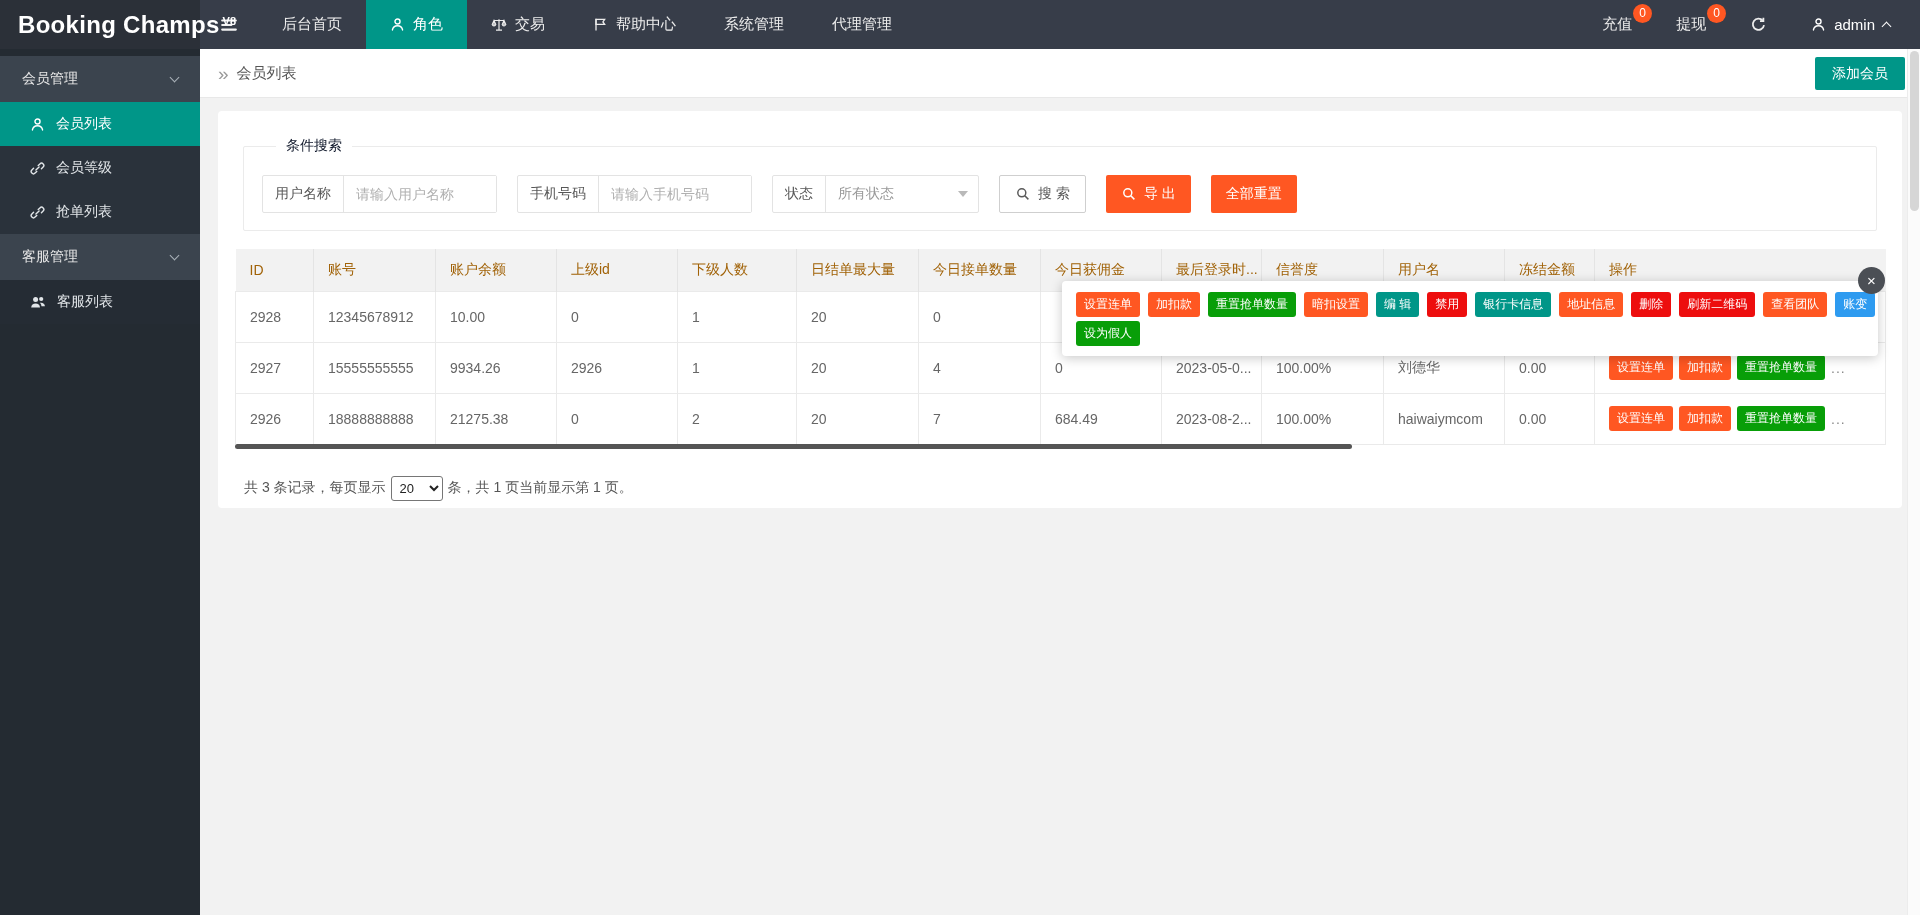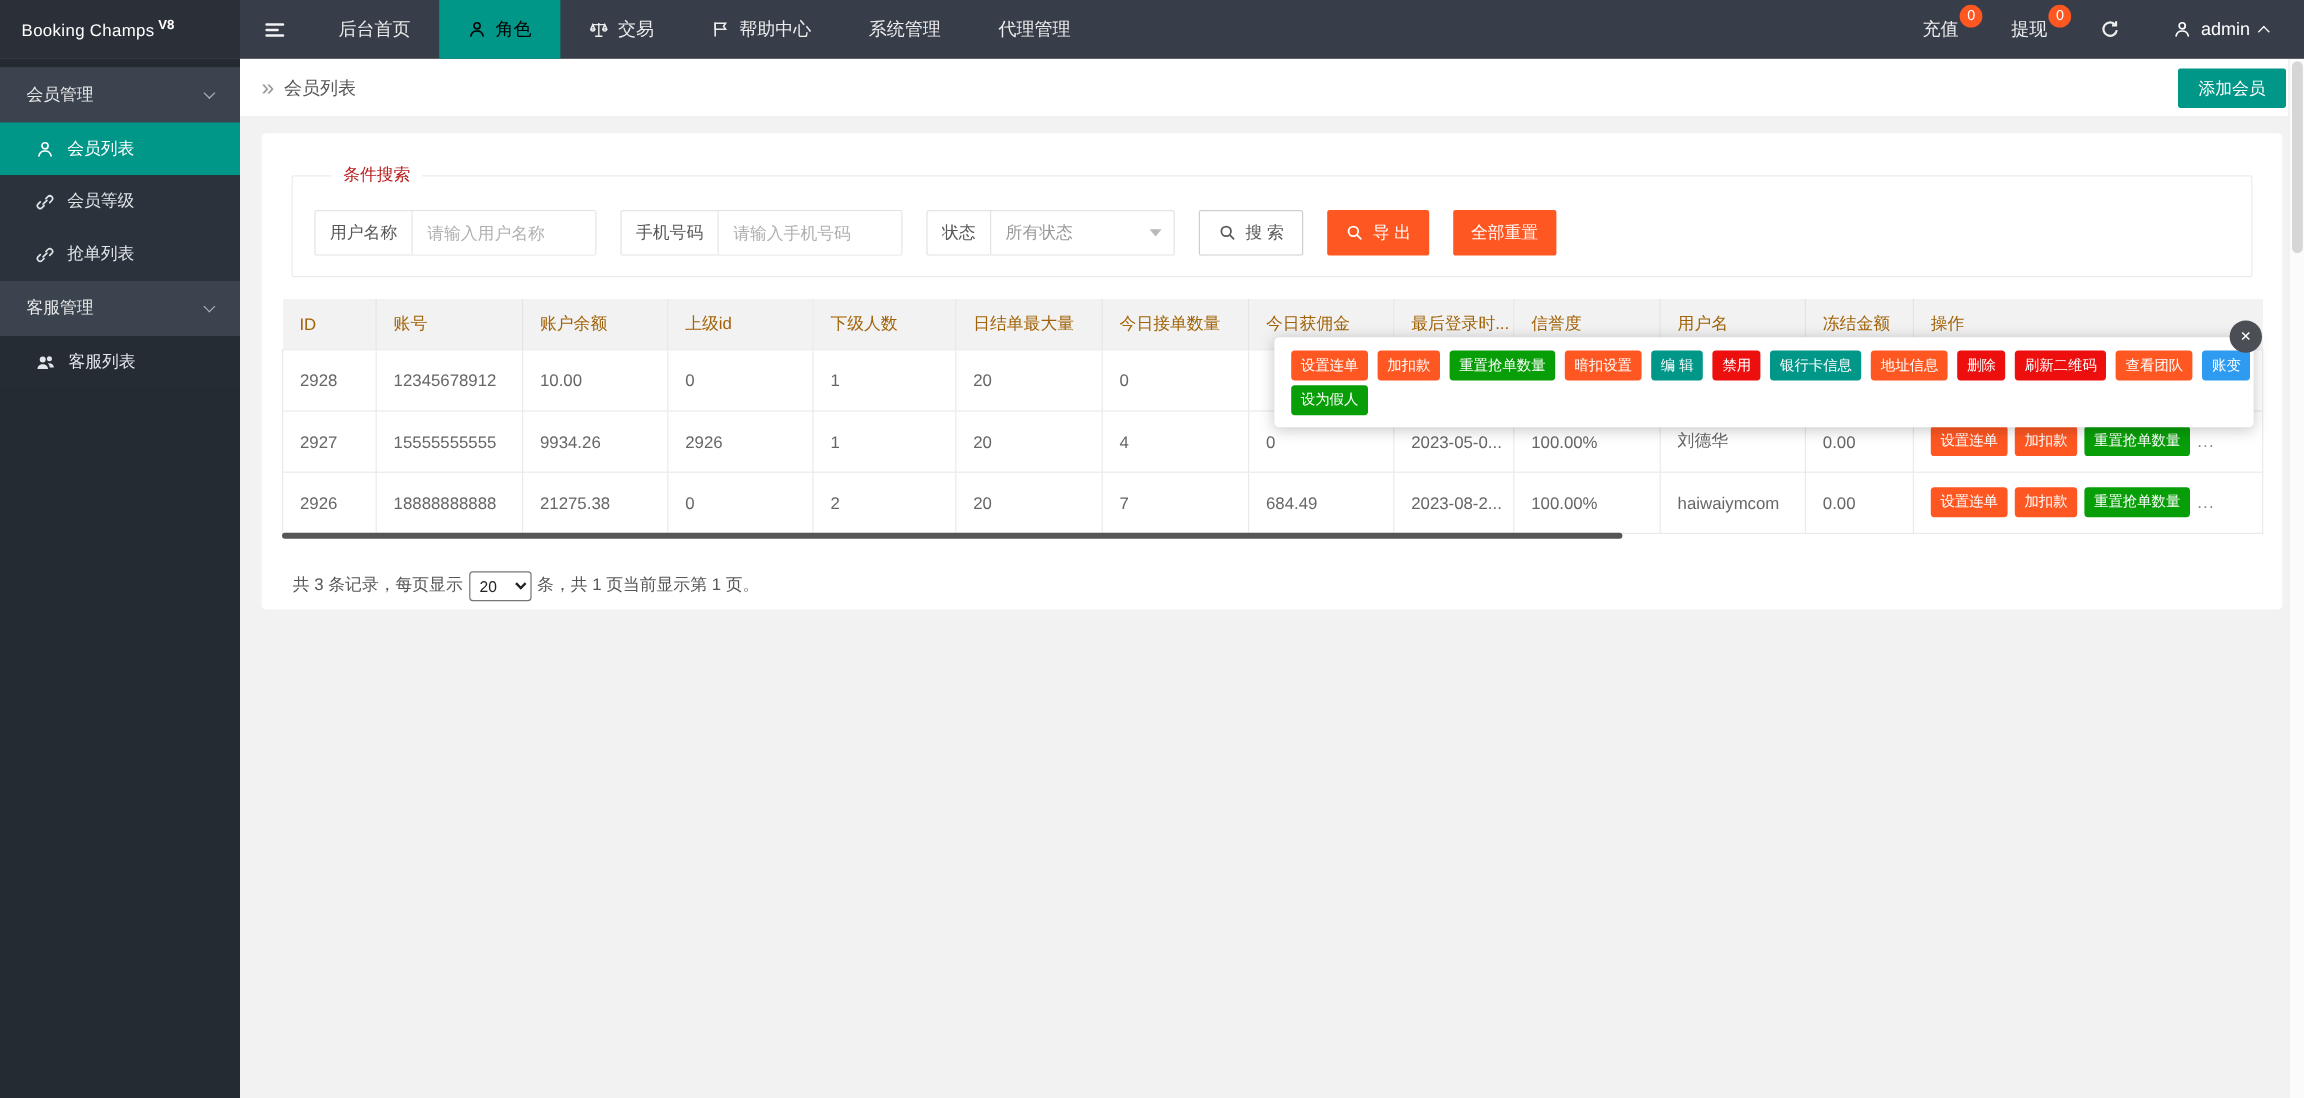--- a/index.html
+++ b/index.html
@@ -7,26 +7,26 @@
     --navbar:#373d49; --logobg:#2b3038; --sidebg:#242b32; --groupbg:#3b444e; --itembg:#2a323b; --deepbg:#252c34;
   }
   *{margin:0;padding:0;box-sizing:border-box;}
   html,body{width:1920px;height:915px;overflow:hidden;}
   body{font-family:"Liberation Sans","DejaVu Sans",sans-serif;background:#f2f2f2;position:relative;}
   .screen{position:absolute;inset:0;width:1920px;height:915px;overflow:hidden;}
 
   
   .navbar{position:absolute;top:0;left:0;right:0;height:49px;background:var(--navbar);display:flex;align-items:stretch;color:#fff;z-index:30;}
   .logo-block{width:200px;background:var(--logobg);display:flex;align-items:center;padding-left:18px;flex:0 0 200px;}
-  .logo-text{font-size:14px;font-weight:400;color:#fff;letter-spacing:.3px;white-space:nowrap;}
+  .logo-text{font-size:24px;font-weight:700;color:#fff;letter-spacing:.3px;white-space:nowrap;}
   .logo-sup{font-size:11px;font-weight:600;vertical-align:top;position:relative;top:-4px;margin-left:3px;}
   .nav-left{display:flex;align-items:stretch;}
   .hamburger{display:flex;align-items:center;padding:0 20px;cursor:pointer;color:#f2f2f2;}
   .nav-item{display:flex;align-items:center;gap:8px;padding:0 24px;font-size:15px;color:#ededed;cursor:pointer;}
-  .nav-item.active{background:var(--teal);color:#000000;}
+  .nav-item.active{background:var(--teal);color:#ffffff;}
   .nav-right{margin-left:auto;display:flex;align-items:stretch;padding-right:14px;}
   .navlink{display:flex;align-items:center;padding:15px 22px;font-size:15px;color:#ededed;position:relative;cursor:pointer;}
   .badge{position:absolute;top:4px;right:2px;min-width:19px;height:19px;line-height:19px;border-radius:10px;background:var(--orange);color:#fff;font-size:12px;text-align:center;padding:0 4px;}
   .admin-box{display:flex;align-items:center;gap:8px;padding:0 16px 0 22px;font-size:15px;cursor:pointer;}
   .chev{width:7px;height:7px;border-right:1.6px solid currentColor;border-bottom:1.6px solid currentColor;display:inline-block;}
   .chev.down{transform:rotate(45deg);margin-top:-3px;}
   .chev.up{transform:rotate(-135deg);margin-top:4px;}
   .icn{display:inline-flex;align-items:center;justify-content:center;line-height:0;}
 
   
@@ -41,21 +41,21 @@
   .main{position:absolute;top:49px;left:200px;right:0;bottom:0;background:#f2f2f2;}
   .crumbbar{height:49px;background:#fff;border-bottom:1px solid #e8e8e8;display:flex;align-items:center;padding:0 18px;position:relative;}
   .crumb-icon{font-size:19px;color:#9a9a9a;margin-right:8px;line-height:1;}
   .crumb-title{font-size:15px;color:#555;}
   .add-btn{position:absolute;right:15px;top:8px;height:33px;padding:0 17px;background:var(--teal);color:#fff;font-size:14px;border:none;border-radius:2px;cursor:pointer;}
   .content{padding:13px 18px 0 18px;}
   .card{background:#fff;border-radius:4px;height:397px;padding:26px 17px 0 17px;position:relative;}
 
   
   fieldset.search{border:1px solid #ebebeb;border-radius:2px;margin:0 8px;padding:20px 0 17px 18px;}
-  fieldset.search legend{font-size:14px;color:#b91c1c;padding:0 10px;margin-left:14px;}
+  fieldset.search legend{font-size:14px;color:#0f172a;padding:0 10px;margin-left:14px;}
   .search-row{display:flex;align-items:center;gap:20px;}
   .fgroup{display:flex;height:38px;border:1px solid #e3e3e3;border-radius:2px;background:#fff;}
   .fgroup .lab{display:flex;align-items:center;padding:0 12px;font-size:14px;color:#575757;border-right:1px solid #e3e3e3;white-space:nowrap;}
   .fgroup input{border:none;outline:none;padding:0 12px;font-size:14px;color:#666;width:152px;}
   .fgroup input::placeholder{color:#b0b0b0;}
   .fgroup .sel{display:flex;align-items:center;width:152px;padding:0 12px;font-size:14px;color:#999;position:relative;cursor:pointer;}
   .caret{position:absolute;right:10px;width:0;height:0;border-left:5px solid transparent;border-right:5px solid transparent;border-top:6px solid #b9b9b9;}
   .btn{height:38px;border-radius:2px;border:none;font-size:14px;display:inline-flex;align-items:center;gap:7px;padding:0 15px;cursor:pointer;white-space:nowrap;text-align:center;}
   .btn-search{background:#fff;border:1px solid #cfcfcf;color:#5a5a5a;}
   .btn-orangebig{background:var(--orange);color:#fff;}

